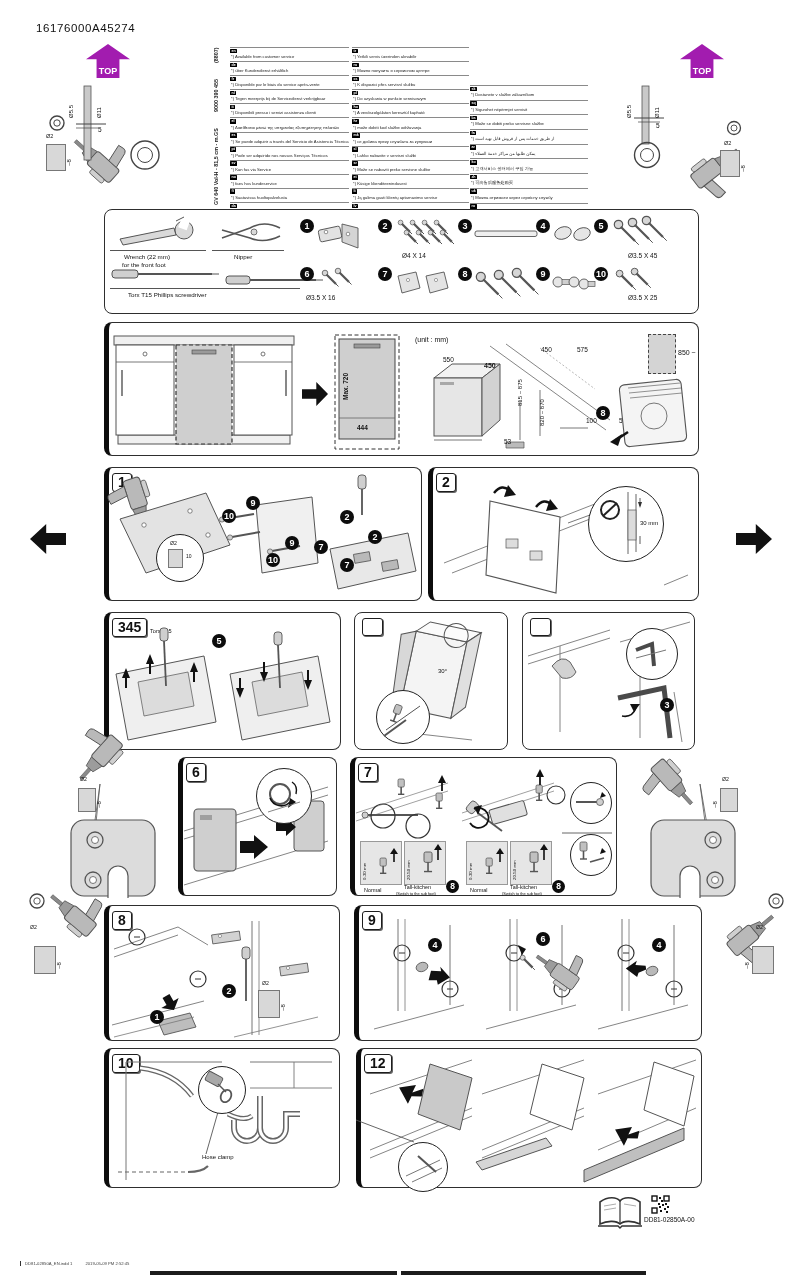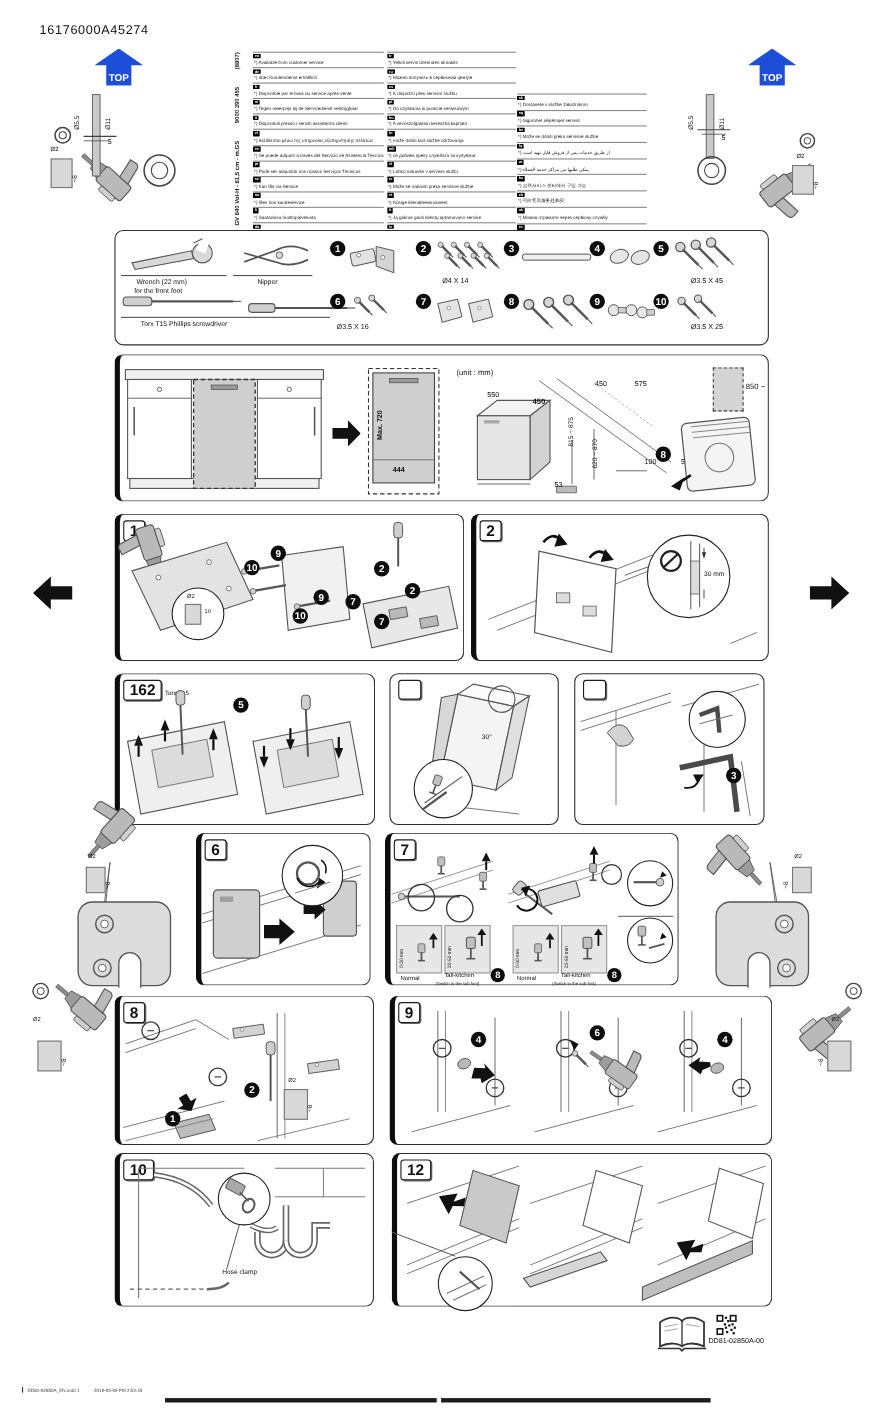--- a/index.html
+++ b/index.html
@@ -14,21 +14,21 @@
          font-size:9px;font-weight:bold;text-align:center;line-height:14px;}
   .panel{position:absolute;background:#fff;border:1.6px solid #2e2e2e;border-left:5px solid #0d0d0d;border-radius:8px;}
   .pbox{position:absolute;background:#fff;border:1.6px solid #2e2e2e;border-radius:8px;}
   .slabel{position:absolute;border:1.6px solid #1d1d1d;background:#fff;font-weight:bold;font-size:14px;
           line-height:17px;padding:0 5px;border-radius:3px;box-shadow:1px 1px 0 #666;min-width:7px;text-align:center;}
   .slabel.empty{width:9px;height:16px;}
   .circ{position:absolute;border:1.6px solid #222;border-radius:50%;background:#fff;}
   .gb{position:absolute;background:#d8d8d8;border:0.8px solid #777;}
   .gb.dashed{border:1px dashed #444;}
   .mini{position:absolute;background:#e6e6e6;border:0.8px solid #999;}
-  .toparr{position:absolute;width:44px;height:34px;background:#1d4ed8;
+  .toparr{position:absolute;width:44px;height:34px;background:#a21caf;
           clip-path:polygon(50% 0,100% 45%,76% 45%,76% 100%,24% 100%,24% 45%,0 45%);}
   .toparr span{position:absolute;left:0;right:0;bottom:2px;text-align:center;color:#fff;font-size:9px;font-weight:bold;}
   .navarr{position:absolute;width:36px;height:30px;background:#111;}
   .navarr.left{clip-path:polygon(0 50%,45% 0,45% 30%,100% 30%,100% 70%,45% 70%,45% 100%);}
   .navarr.right{clip-path:polygon(100% 50%,55% 0,55% 30%,0 30%,0 70%,55% 70%,55% 100%);}
   .blkarr{position:absolute;background:#111;clip-path:polygon(0 30%,55% 30%,55% 0,100% 50%,55% 100%,55% 70%,0 70%);}
   
   .langcol{position:absolute;}
   .lang-entry{border-top:0.6px solid #8a8a8a;height:12.6px;overflow:hidden;padding-top:0.5px;}
   .lang-head{height:5.6px;overflow:hidden;}
@@ -520,21 +520,21 @@
     <rect x="40" y="24" width="8" height="30" fill="#dcdcdc" stroke="#555" stroke-width="0.7"></rect>
     <circle cx="22" cy="24" r="9" fill="none" stroke="#222" stroke-width="2"></circle>
     <line x1="15" y1="30" x2="29" y2="17" stroke="#222" stroke-width="2"></line>
     <line x1="52" y1="12" x2="52" y2="20" stroke="#333" stroke-width="0.8"></line>
     <polygon points="52,22 50,16 54,16" fill="#333"></polygon>
     <line x1="52" y1="58" x2="52" y2="50" stroke="#333" stroke-width="0.8"></line>
   </svg>
   <div class="dim" style="left:640px;top:520px;font-size:6px;">30 mm</div>
 
   <div class="panel" style="left:104px;top:612px;width:231px;height:136px;"></div>
-  <div class="slabel" style="left:112px;top:618px;">162</div>
+  <div class="slabel" style="left:112px;top:618px;">345</div>
   <div class="dim" style="left:150px;top:628px;font-size:5.6px;">Torx T15</div>
   <svg style="left:104px;top:612px;" width="235" height="140" viewBox="0 0 235 140">
     <polygon points="12,62 100,44 112,110 24,128" fill="#efefef" stroke="#555" stroke-width="1"></polygon>
     <polygon points="34,70 84,60 90,94 40,104" fill="#dcdcdc" stroke="#666" stroke-width="0.8"></polygon>
     <rect x="56" y="16" width="8" height="13" rx="3" fill="#cfcfcf" stroke="#555" stroke-width="0.9"></rect>
     <line x1="60" y1="29" x2="62" y2="74" stroke="#555" stroke-width="1.8"></line>
     <polygon points="18,66 22,56 26,66" fill="#111"></polygon>
       <line x1="22" y1="66" x2="22" y2="76" stroke="#111" stroke-width="2"></line>
     <polygon points="42,52 46,42 50,52" fill="#111"></polygon>
       <line x1="46" y1="52" x2="46" y2="62" stroke="#111" stroke-width="2"></line>

